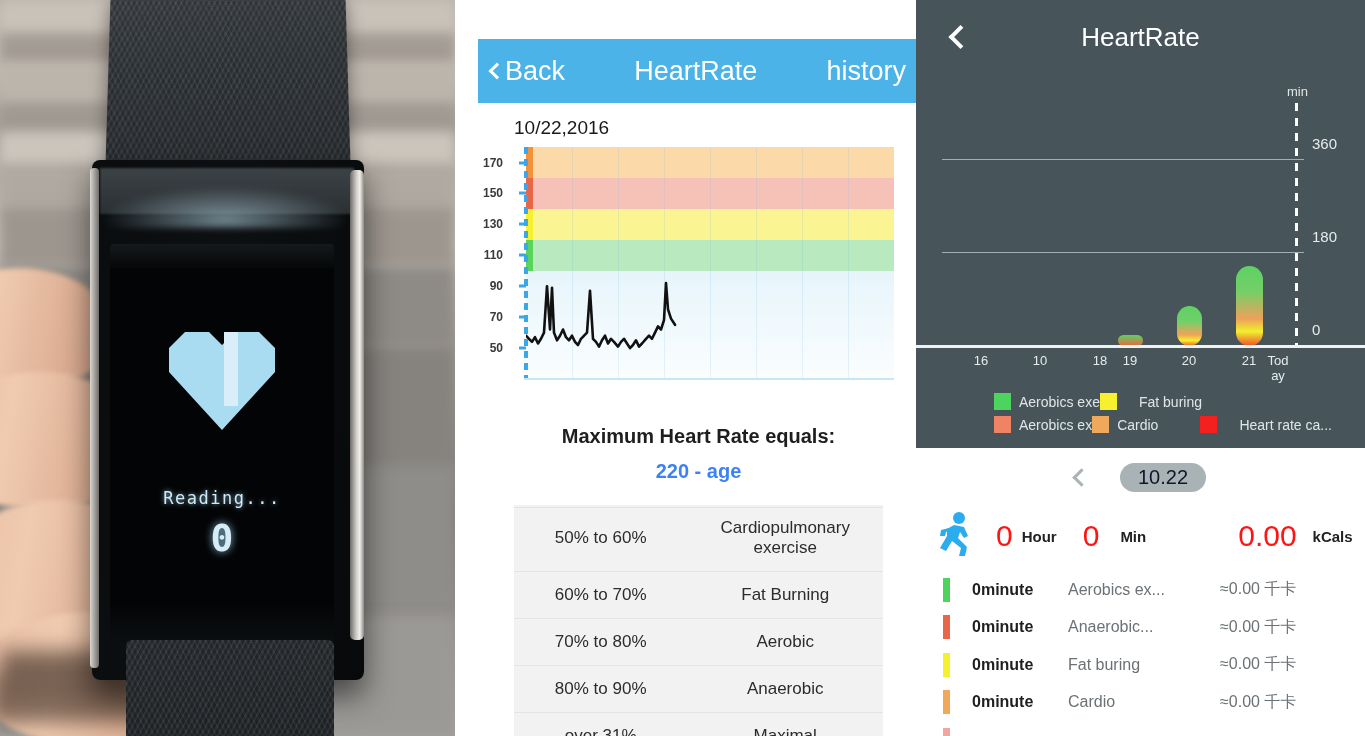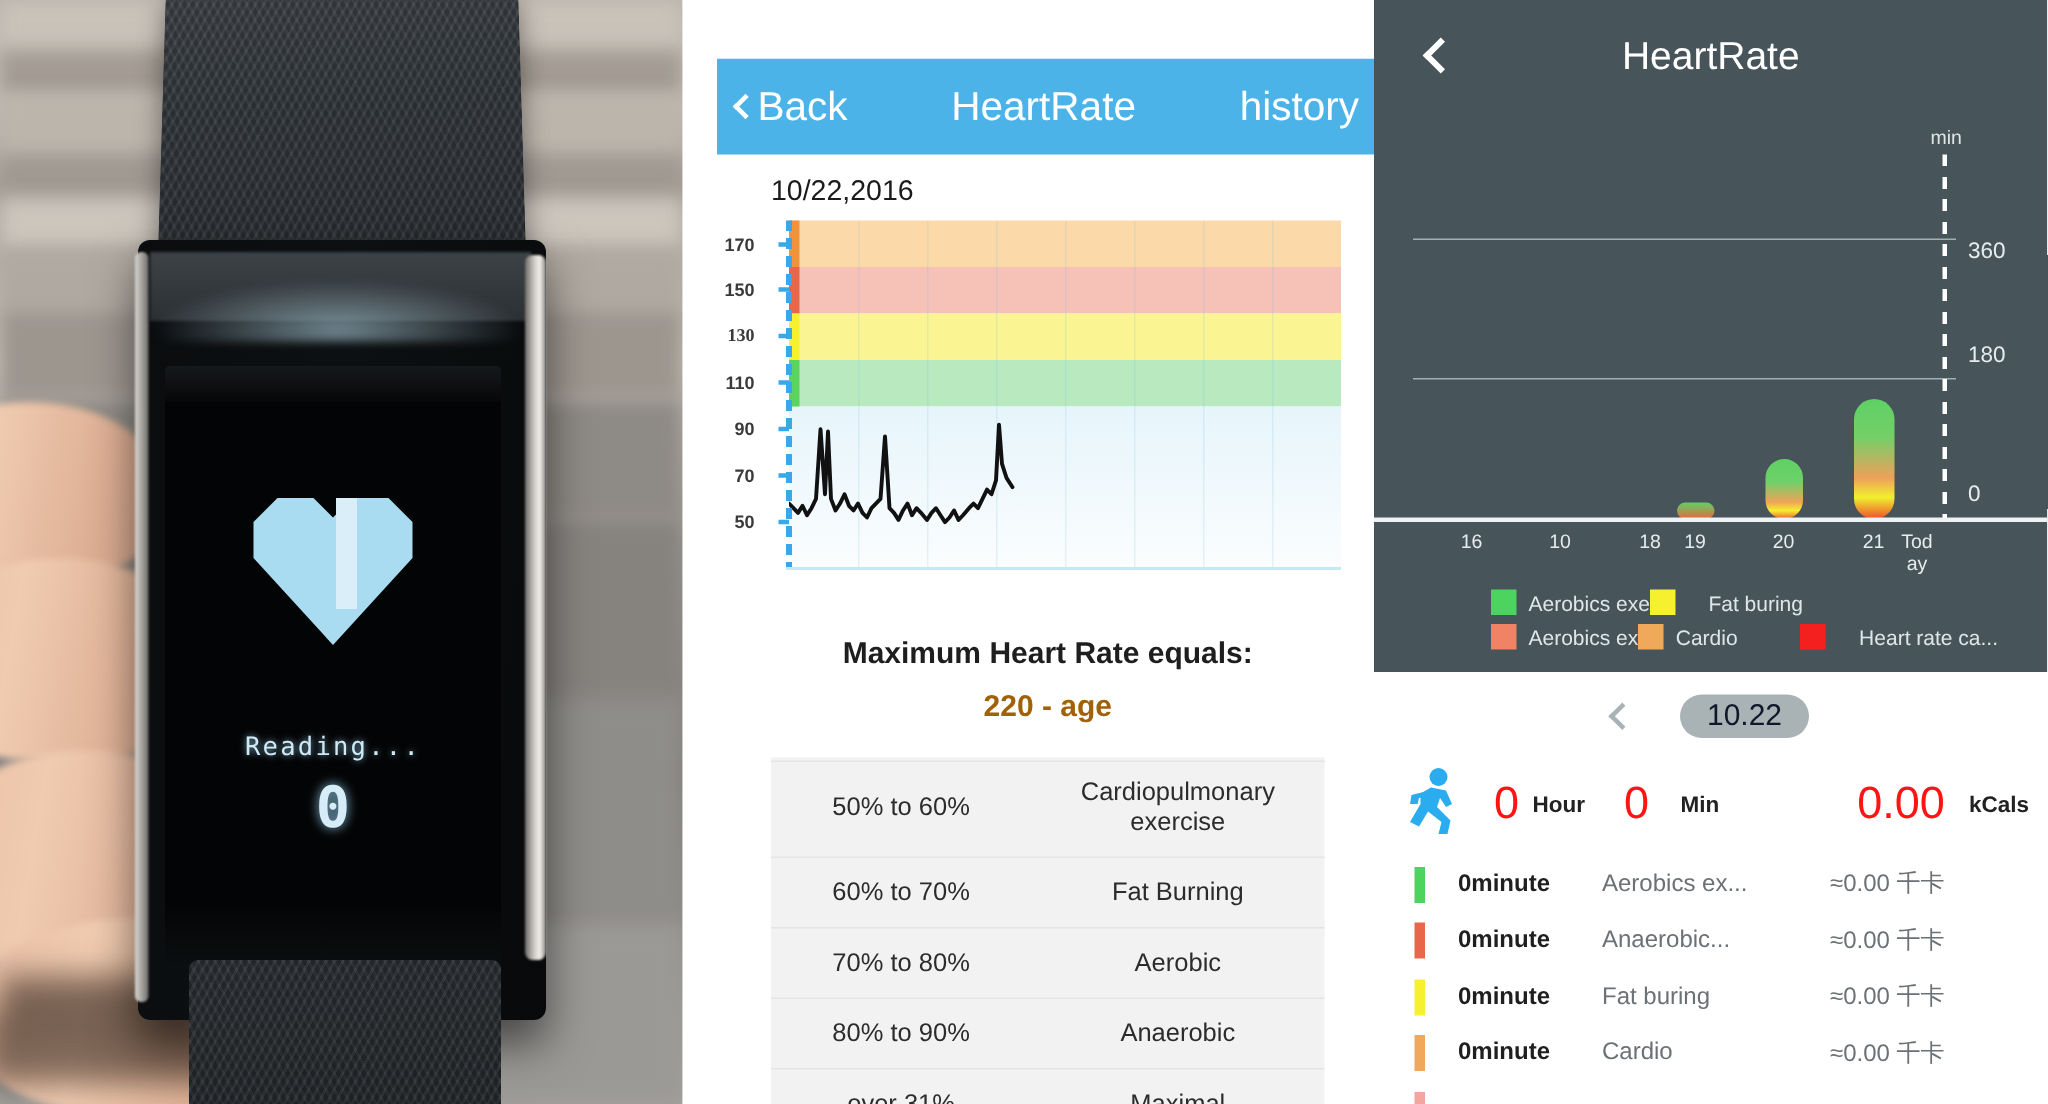--- a/index.html
+++ b/index.html
@@ -181,21 +181,21 @@
   .chart-divider {
     position: absolute; left: 36px; right: 36px; top: 404px; height: 1px; background: #e3e3e3;
   }
 
   .mhr-title {
     margin-top: 14px; text-align: center;
     font-size: 20px; font-weight: bold; color: #1e1e1e;
   }
   .mhr-sub {
     margin-top: 12px; text-align: center;
-    font-size: 20px; font-weight: bold; color: #a16207;
+    font-size: 20px; font-weight: bold; color: #3b82f6;
   }
   .zone-table {
     margin: 22px 36px 0 36px;
     border-collapse: collapse; width: calc(100% - 72px);
     background: #f2f2f2;
   }
   .zone-table td {
     border-bottom: 1px solid #e4e4e4;
     padding: 13px 6px; font-size: 17px; color: #2c2c2c; text-align: center;
   }
@@ -359,21 +359,21 @@
           <polyline fill="none" stroke="#111111" stroke-width="2.6" stroke-linejoin="round" stroke-linecap="round" vector-effect="non-scaling-stroke" points="0,188.7 3,191.8 6,194.9 9,190.2 12,196.5 15,191.8 18,185.6 21,139.2 24,182.5 26,140.7 28,185.6 31,193.3 34,188.7 37,182.5 40,190.2 43,193.3 46,188.7 49,194.9 52,198.0 55,191.8 61,185.6 64,143.9 67,191.8 70,194.9 73,199.6 76,193.3 79,188.7 82,196.5 85,191.8 88,194.9 92,199.6 95,194.9 98,191.8 101,196.5 104,201.1 107,198.0 110,193.3 113,199.6 116,196.5 120,191.8 123,188.7 126,191.8 129,185.6 132,179.4 135,182.5 138,173.2 140,136.1 142,162.3 145,171.6 149,177.8"></polyline>
         </svg>
 
         <div class="axis-dashed"></div>
         <div class="axis-bottom"></div>
 
         <div class="ylabel" style="top:15.5px;">170</div>
         <div class="ytick" style="top:15.5px;"></div>
         <div class="ylabel" style="top:46.4px;">150</div>
         <div class="ytick" style="top:46.4px;"></div>
-        <div class="ylabel" style="top:77.3px;font-family:Liberation Serif, serif;">130</div>
+        <div class="ylabel" style="top:77.3px;">130</div>
         <div class="ytick" style="top:77.3px;"></div>
         <div class="ylabel" style="top:108.2px;">110</div>
         <div class="ytick" style="top:108.2px;"></div>
         <div class="ylabel" style="top:139.2px;">90</div>
         <div class="ytick" style="top:139.2px;"></div>
         <div class="ylabel" style="top:170.1px;">70</div>
         <div class="ytick" style="top:170.1px;"></div>
         <div class="ylabel" style="top:201.0px;">50</div>
         <div class="ytick" style="top:201.0px;"></div>
       </div>
@@ -416,21 +416,21 @@
       <div class="dark-back"></div>
       <div class="dark-title">HeartRate</div>
     </div>
 
     <div class="dark-chart">
       <div class="dc-min-label" style="left:371px; top:10px;">min</div>
 
       <div class="dc-gridline" style="left:26px; width:362px; top:85px;"></div>
       <div class="dc-gridline" style="left:26px; width:362px; top:178px;"></div>
 
-      <div class="dc-ylabel" style="left:396px; top:61px;margin-top:24px;">360</div>
+      <div class="dc-ylabel" style="left:396px; top:61px;">360</div>
       <div class="dc-ylabel" style="left:396px; top:154px;">180</div>
       <div class="dc-ylabel" style="left:396px; top:247px;">0</div>
 
       <div class="dc-dashed" style="left:379px; top:29px; height:243px;"></div>
 
       <div class="dc-bar" style="left:202px; bottom:38px; width:25px; height:11px;
            background:linear-gradient(180deg,#5ed165 0%,#e8673f 100%);"></div>
       <div class="dc-bar" style="left:261px; bottom:38px; width:25px; height:40px;
            background:linear-gradient(180deg,#5ed165 0%,#6fd06a 38%,#f0a357 72%,#f6f02e 86%,#ef5a32 100%);"></div>
       <div class="dc-bar" style="left:320px; bottom:38px; width:27px; height:80px;

